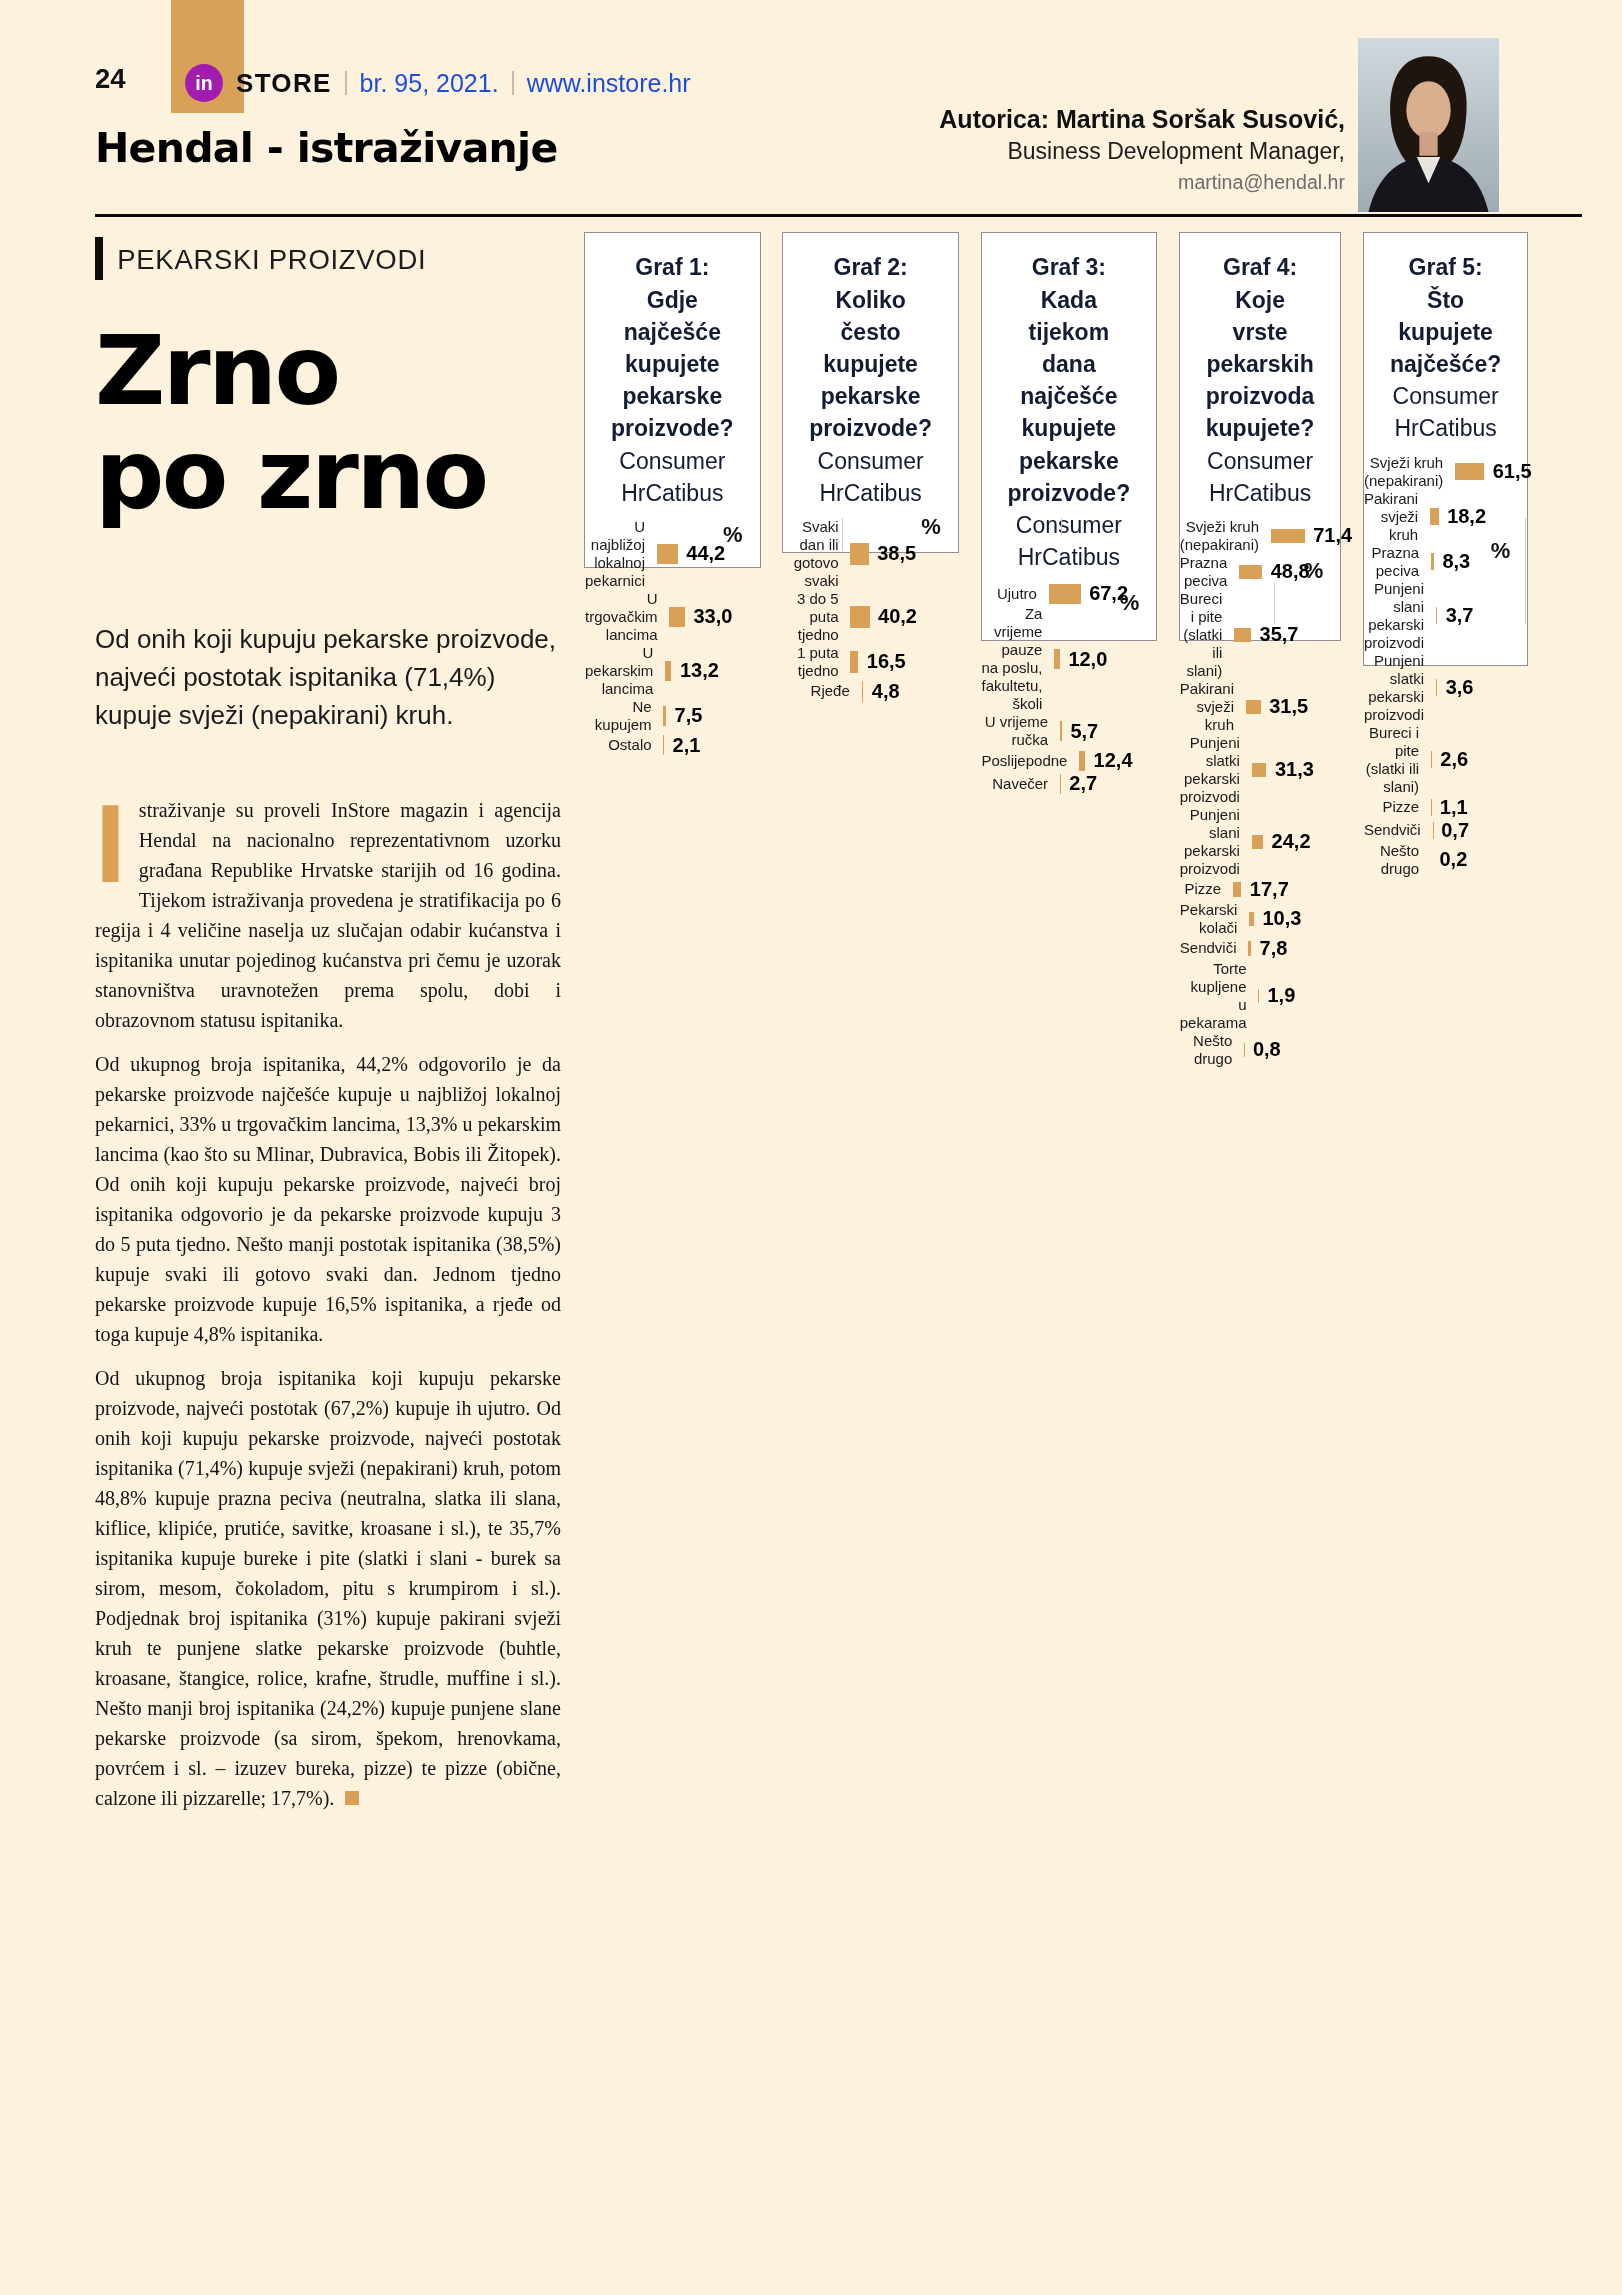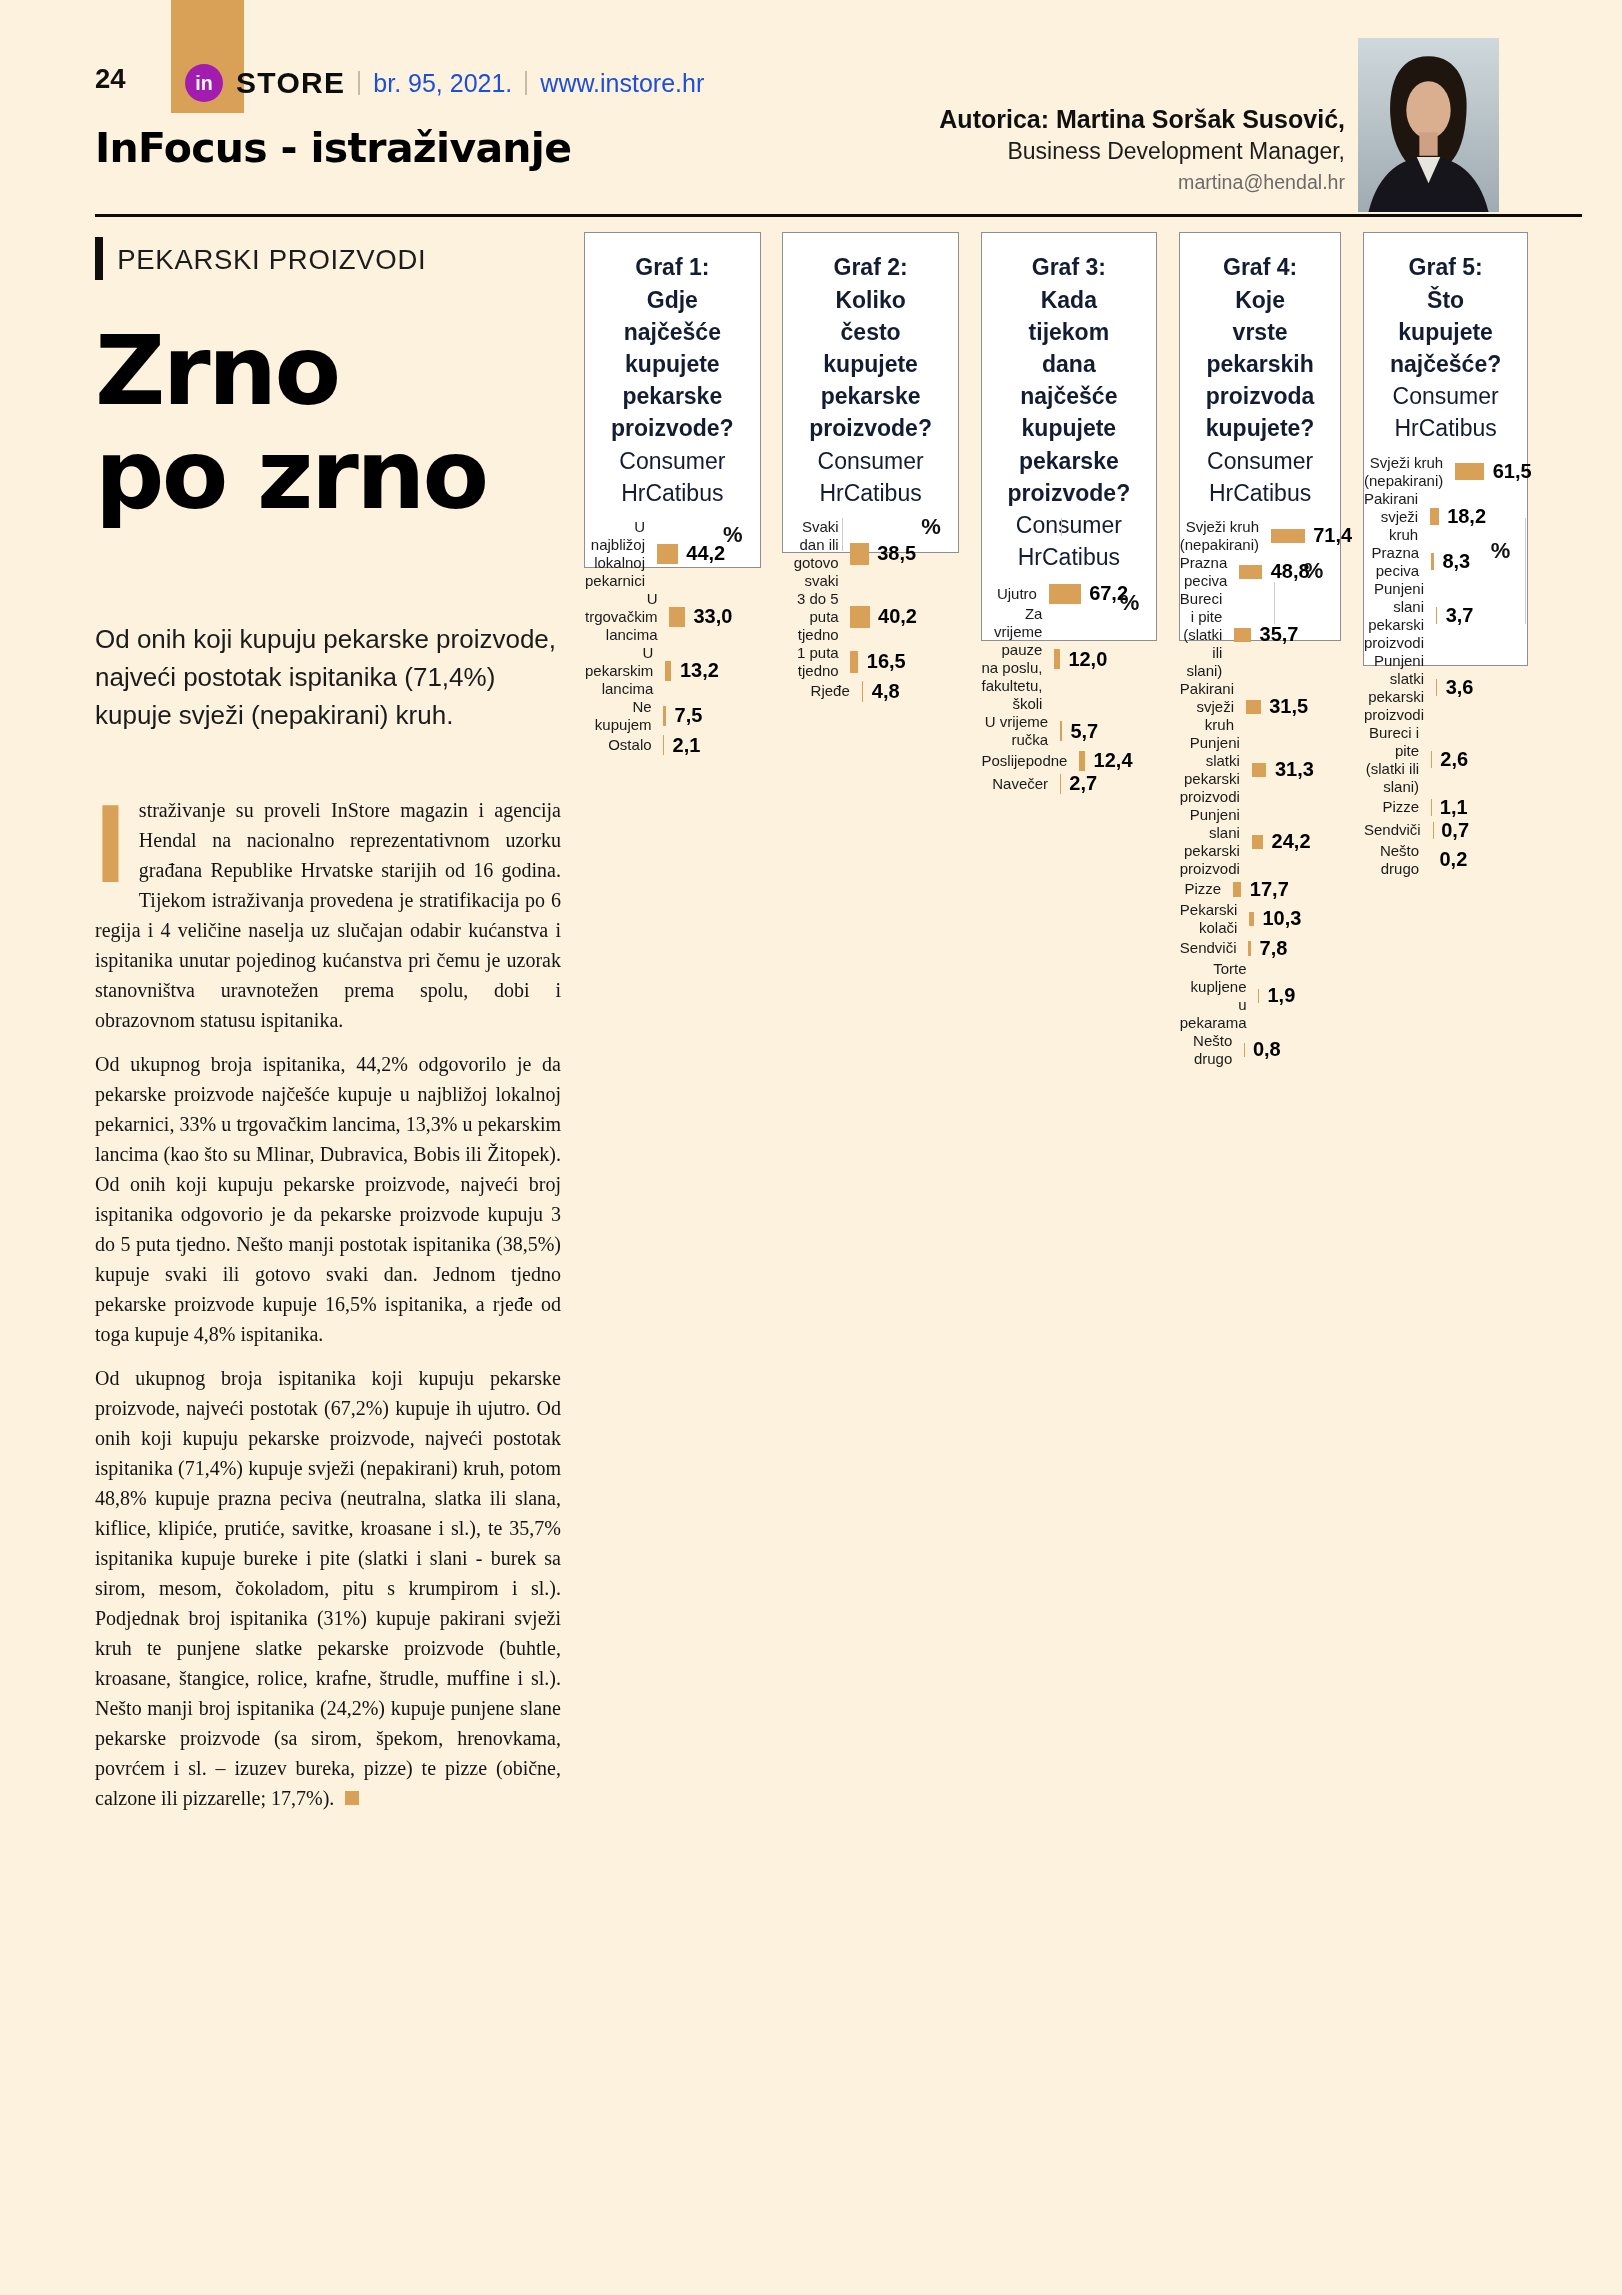--- a/index.html
+++ b/index.html
@@ -4,21 +4,21 @@
 <style>
   html,body{margin:0;padding:0;}
   body{width:1623px;height:2295px;font-family:"Liberation Sans",sans-serif;color:#111;}
   .page{position:relative;width:1623px;height:2295px;background:var(--page-bg,#FCF2DE);overflow:hidden;}
 
   
   .page-num{position:absolute;left:95px;top:63px;font-size:27.5px;font-weight:700;color:#101010;}
   .brand-rect{position:absolute;left:171px;top:0;width:73px;height:113px;background:var(--accent,#D9A158);}
   .brand-row{position:absolute;left:185px;top:64px;display:flex;align-items:center;gap:13px;}
   .brand-circle{width:38px;height:38px;border-radius:50%;background:#a21caf;color:#fff;display:flex;align-items:center;justify-content:center;font-size:19.6px;font-weight:700;}
-  .brand-name{font-size:30px;font-weight:800;letter-spacing:1.3px;color:#0d0d0d;}
+  .brand-name{font-size:26px;font-weight:800;letter-spacing:1.3px;color:#0d0d0d;}
   .vsep{width:2px;height:23.6px;background:#c4bcab;}
   .issue,.website{font-size:25px;color:#1d4ed8;}
   .author-block{position:absolute;right:278px;top:105px;text-align:right;}
   .author-name{font-size:25px;font-weight:700;color:#101010;}
   .author-role{font-size:23px;margin-top:3.9px;color:#1c1c1c;}
   .author-email{font-size:19.6px;color:#6b6b6b;margin-top:5.9px;}
   .author-photo{position:absolute;right:124px;top:38px;width:141px;height:174px;overflow:hidden;background:#b7c1c7;}
   .author-photo svg{display:block;width:100%;height:100%;}
   .section-title{position:absolute;left:95px;top:124px;margin:0;font-family:"DejaVu Sans",sans-serif;font-size:41px;font-weight:700;letter-spacing:-0.7px;color:#000;}
   .header-rule{position:absolute;left:95px;top:214px;width:1487px;height:2.6px;background:#0c0c0c;}
@@ -84,21 +84,21 @@
       </defs>
       <rect x="0" y="0" width="108" height="133" fill="url(#bgG)"></rect>
       <path d="M54 14 C29 14 23 39 25 62 C26 77 32 89 38 96 L70 96 C78 88 82 75 83 58 C85 36 77 14 54 14 Z" fill="#1f150f"></path>
       <ellipse cx="54" cy="55" rx="17" ry="22" fill="#d9af8f"></ellipse>
       <rect x="47" y="72" width="14" height="18" fill="#cfa184"></rect>
       <path d="M8 133 C16 101 35 91 54 91 C73 91 92 101 100 133 Z" fill="#15151b"></path>
       <path d="M45 91 L54 111 L63 91 Z" fill="#e8e4de"></path>
     </svg>
   </div>
 
-  <h1 class="section-title">InFocus - istraživanje</h1>
+  <h1 class="section-title">Hendal - istraživanje</h1>
   <div class="header-rule"></div>
 
   <aside class="left-col">
     <div class="kicker-row">
       <span class="kicker-bar"></span>
       <span class="kicker">PEKARSKI PROIZVODI</span>
     </div>
     <h2 class="article-title"><span>Zrno</span><br><span>po zrno</span></h2>
     <p class="lead">Od onih koji kupuju pekarske proizvode, najveći postotak ispitanika (71,4%) kupuje svježi (nepakirani) kruh.</p>
     <div class="body-copy">

